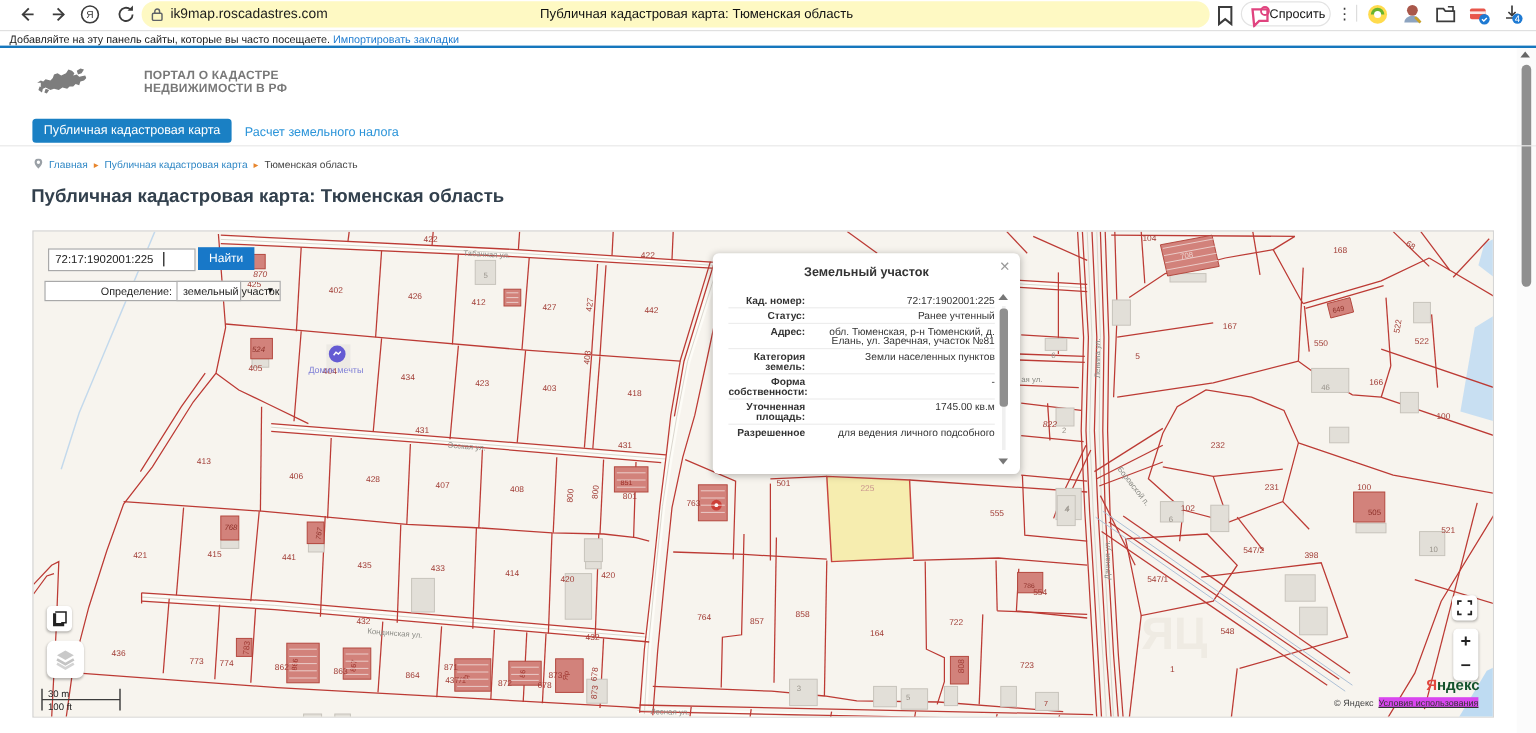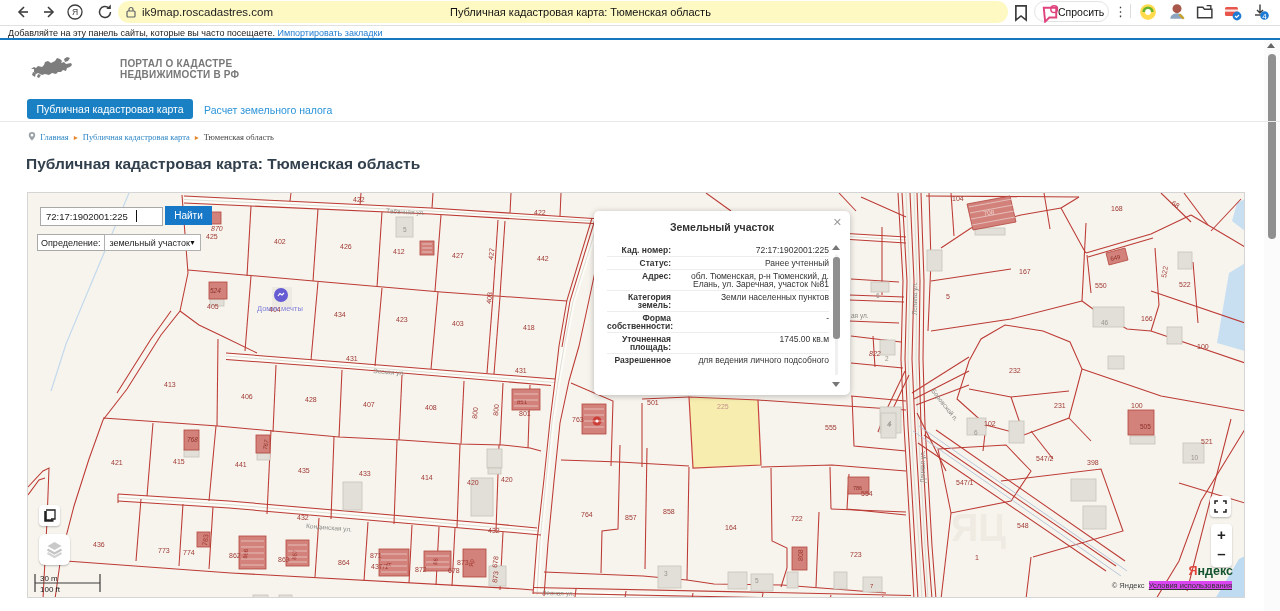--- a/index.html
+++ b/index.html
@@ -21,36 +21,36 @@
 
 #sbar { position:absolute; right:0; top:40px; width:16px; height:571px; background:#fbfbfb; }
 #sbthumb { position:absolute; right:4px; top:14px; width:8px; height:185px; background:#8f8f8f; border-radius:4px; }
 
 #logo-txt { position:absolute; left:92px; top:58px; font-size:10px; font-weight:bold;
   color:#787878; line-height:11px; letter-spacing:.2px;margin-left:28px;}
 #tab1 { position:absolute; left:27px; top:99px; width:166px; height:20px; background:#1a80c4;
   border-radius:3px; color:#fff; font-size:10.5px; text-align:center; line-height:20px; }
 #tab2 { position:absolute; left:204px; top:104px; font-size:10.5px; color:#2b94d9; }
 #tabsline { position:absolute; left:0px; top:121px; width:1280px; height:1px; background:#e9e9e9; }
-#crumbs { position:absolute; left:28px; top:132px; font-size:8.5px; color:#555;font-family:Liberation Serif, serif; }
+#crumbs { position:absolute; left:28px; top:132px; font-size:8.5px; color:#555; }
 #crumbs a { color:#2f87c5; text-decoration:none; }
 #crumbs b.sep { color:#e8852c; font-weight:normal; padding:0 5px; font-size:8px; }
 h1 { position:absolute; left:26px; top:155px; font-size:15.5px; font-weight:bold; color:#32404d; }
 
 #map { position:absolute; left:27px; top:192px; width:1218px; height:406px;
   border:1px solid #d5d5d5; background:#f7f4ee; overflow:hidden; }
 #mapsvg { position:absolute; left:0; top:0; }
 
 #srch { position:absolute; left:12px; top:13px; }
 #srch input { width:123px; height:19px; border:1px solid #a9a9a9; font-size:9.5px; padding:0 5px;
   font-family:"Liberation Sans",sans-serif; color:#222;}
 #btnfind { position:absolute; left:125px; top:0px; width:47px; height:19px; background:#1878c8;
   color:#fff; border:0; font-size:10px; text-align:center; line-height:19px; }
 #seldef { position:absolute; left:9px; top:41px; font-size:9px; color:#222; width:164px;
-  background:#fff; border:1px solid #a9a9a9; height:17px; white-space:nowrap; display:flex; align-items:center;}
+  background:#fff; border:1px solid #a9a9a9; height:17px; white-space:nowrap; display:flex; align-items:center;padding-left:43px;}
 #seldef .lb { padding:0 4px 0 3px; }
 #seldef .sv { border:1px solid #b0b0b0; align-self:stretch; flex:1; display:flex; align-items:center; padding-left:4px; margin:-1px -1px -1px 0; position:relative;}
 #seldef .ch { position:absolute; right:4px; top:4px; font-size:7px; color:#111; }
 
 #popup { position:absolute; left:566px; top:18px; width:256px; height:184px; background:#fff;
   border-radius:5px; box-shadow:0 1px 6px rgba(0,0,0,.25); font-size:9px; color:#333; }
 #popup .ttl { text-align:center; font-weight:bold; font-size:10.5px; padding-top:10px; color:#333;}
 #popup .x { position:absolute; right:8px; top:5px; color:#999; font-size:11px; }
 #ptable { position:absolute; left:13px; top:33px; width:222px;text-align:right; }
 .prow { display:flex; border-bottom:1px solid #ededed; padding:2px 0; }

